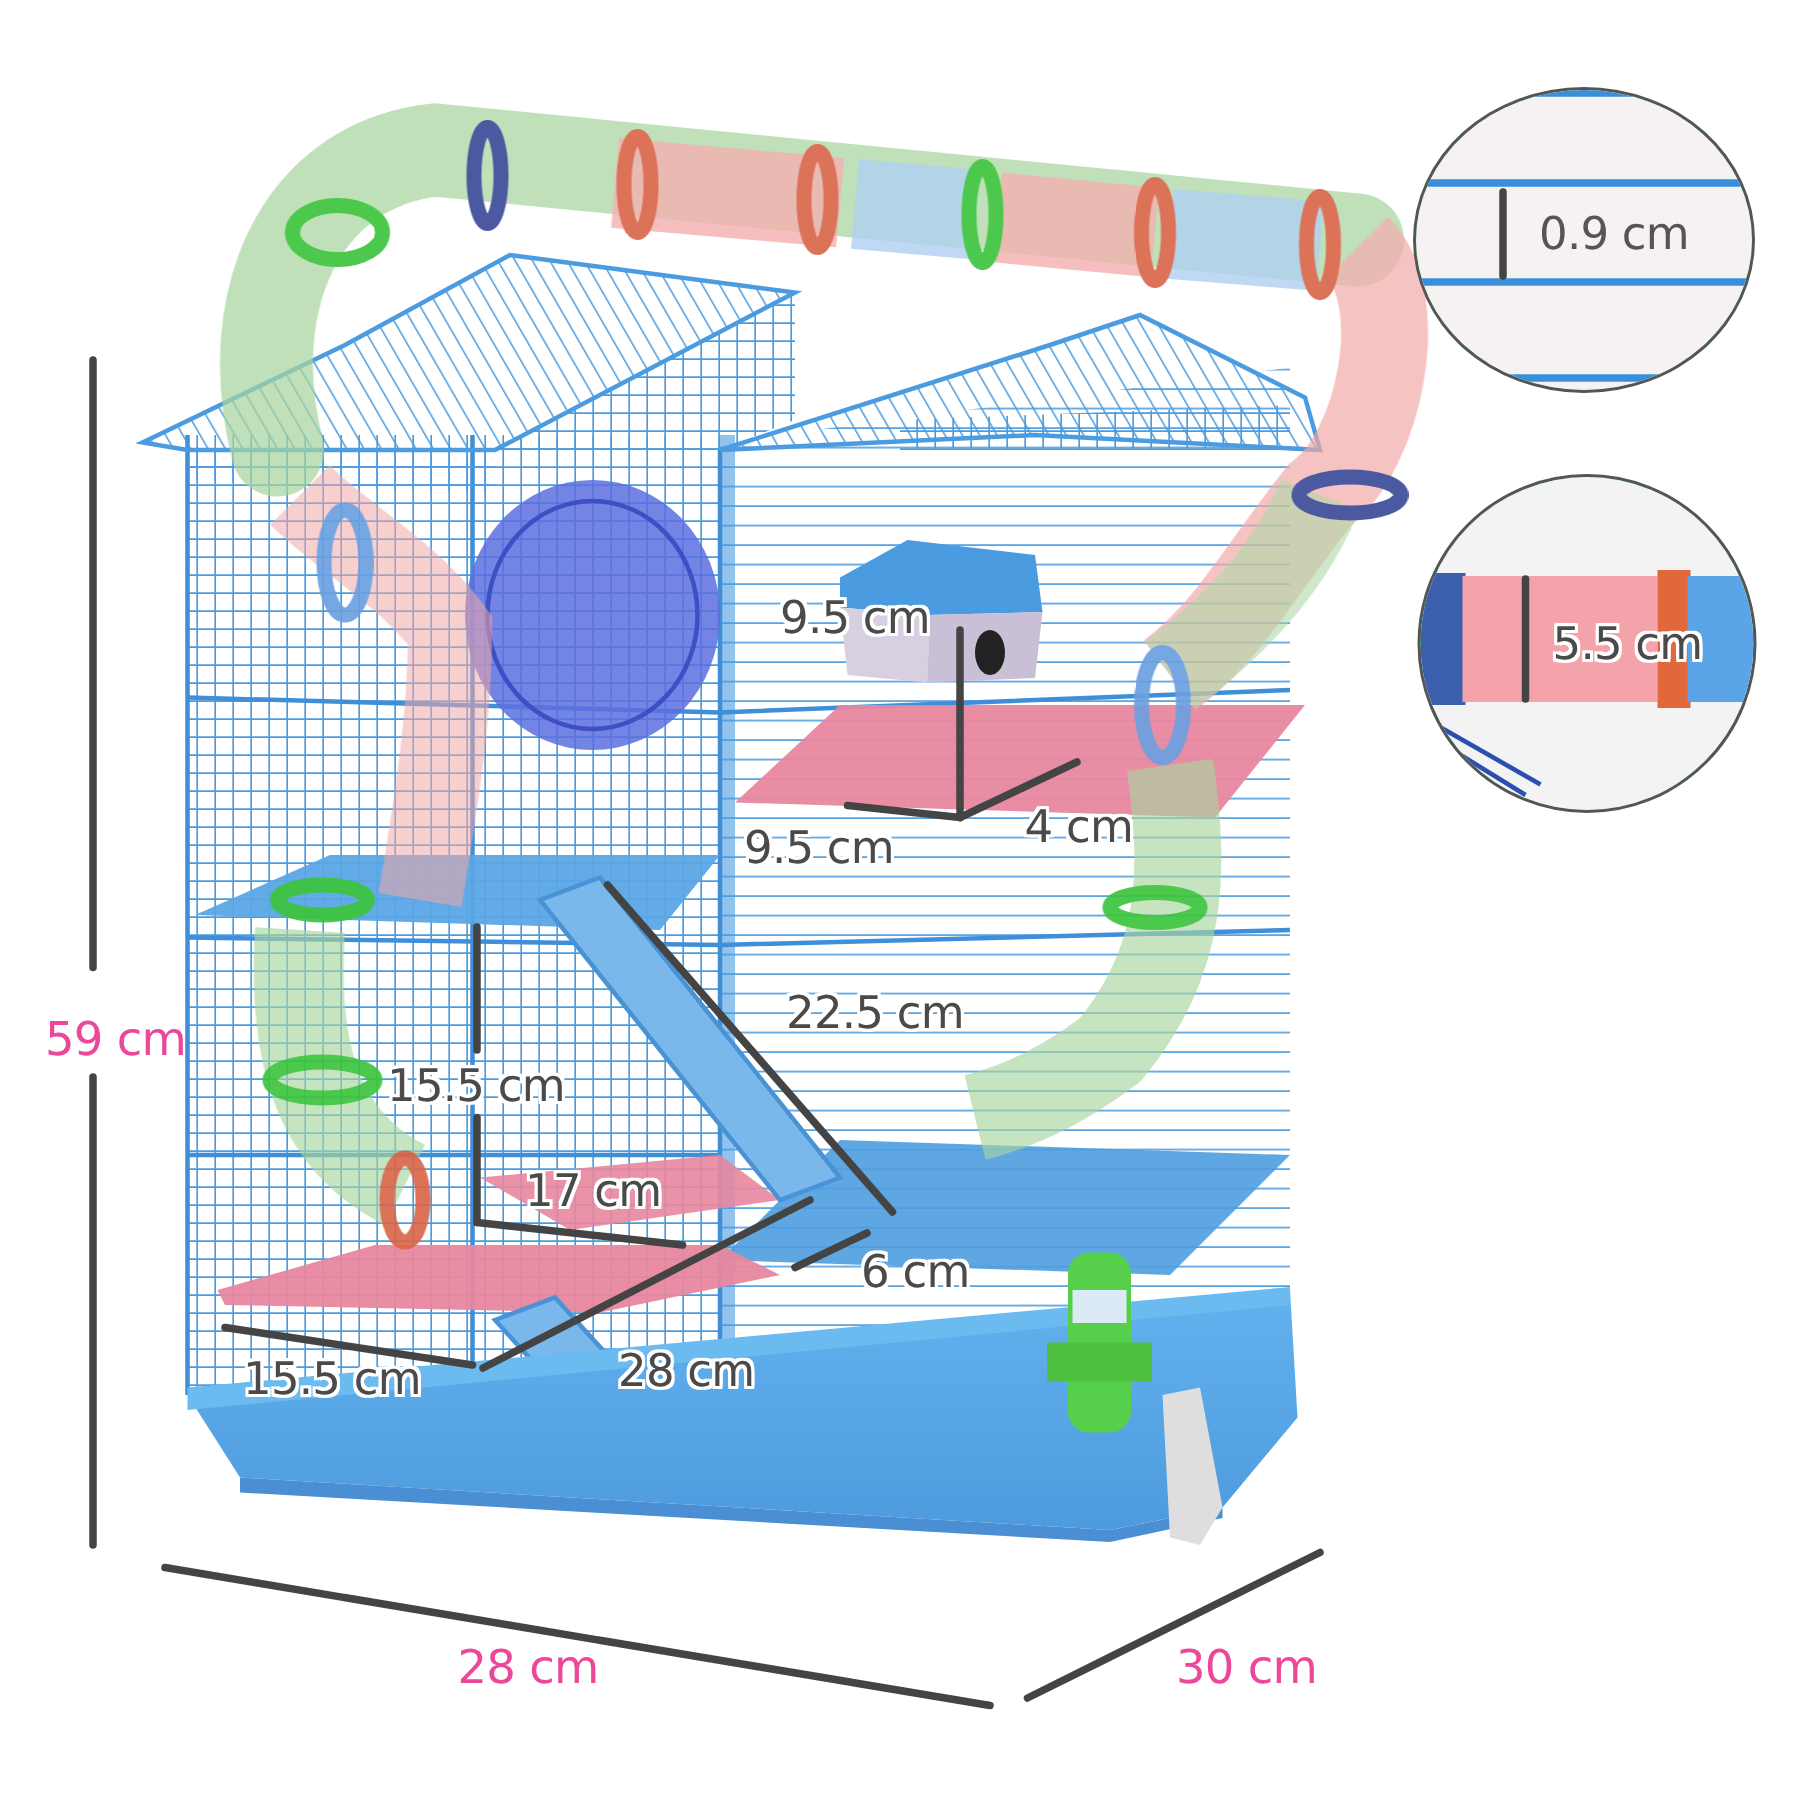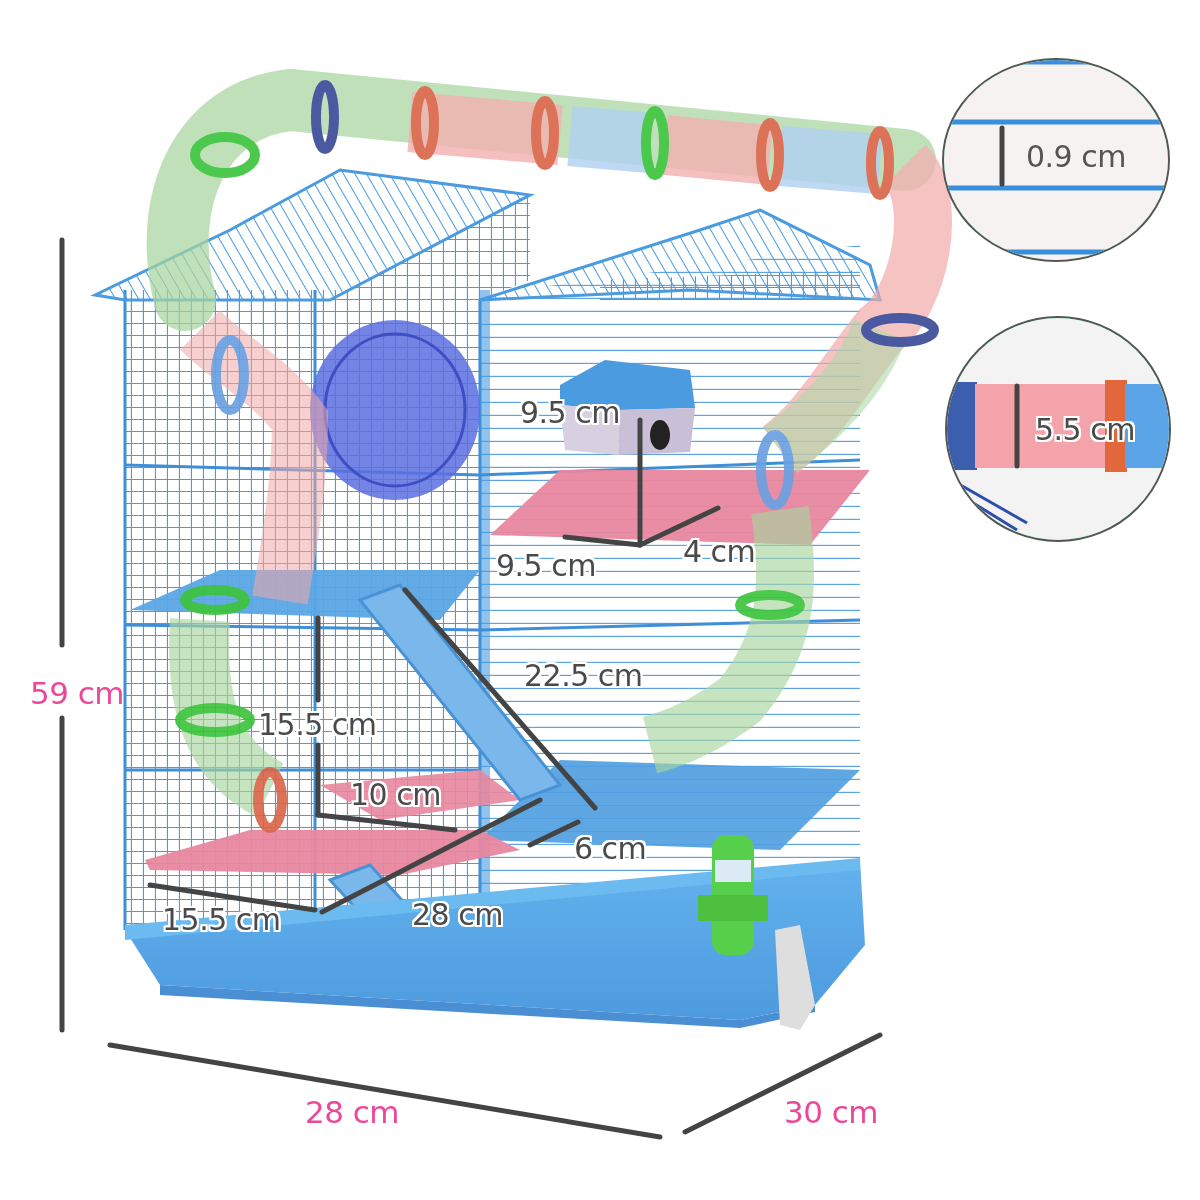--- a/index.html
+++ b/index.html
@@ -151,21 +151,21 @@
 
   <span class="lbl big" style="left:30px;top:678px;">59 cm</span>
   <span class="lbl big" style="left:305px;top:1097px;">28 cm</span>
   <span class="lbl big" style="left:784px;top:1097px;">30 cm</span>
 
   <span class="lbl outline" style="left:520px;top:398px;">9.5 cm</span>
   <span class="lbl outline" style="left:496px;top:551px;">9.5 cm</span>
   <span class="lbl outline" style="left:683px;top:537px;">4 cm</span>
   <span class="lbl outline" style="left:504px;top:661px;margin-left:20px;">22.5 cm</span>
   <span class="lbl outline" style="left:258px;top:710px;">15.5 cm</span>
-  <span class="lbl outline" style="left:350px;top:780px;">10 cm</span>
+  <span class="lbl outline" style="left:350px;top:780px;">17 cm</span>
   <span class="lbl outline" style="left:574px;top:834px;text-align:right;">6 cm</span>
   <span class="lbl outline" style="left:412px;top:900px;">28 cm</span>
   <span class="lbl outline" style="left:162px;top:905px;">15.5 cm</span>
 
   <div class="inset" style="left:942px;top:58px;width:224px;height:200px;">
     <svg width="224" height="200" style="position:absolute;left:0;top:0">
       <rect width="224" height="200" fill="#f6f2f2"></rect>
       <line x1="0" y1="2" x2="224" y2="2" stroke="#3a8fdb" stroke-width="5"></line>
       <line x1="0" y1="62" x2="224" y2="62" stroke="#3a8fdb" stroke-width="5"></line>
       <line x1="0" y1="128" x2="224" y2="128" stroke="#3a8fdb" stroke-width="5"></line>

